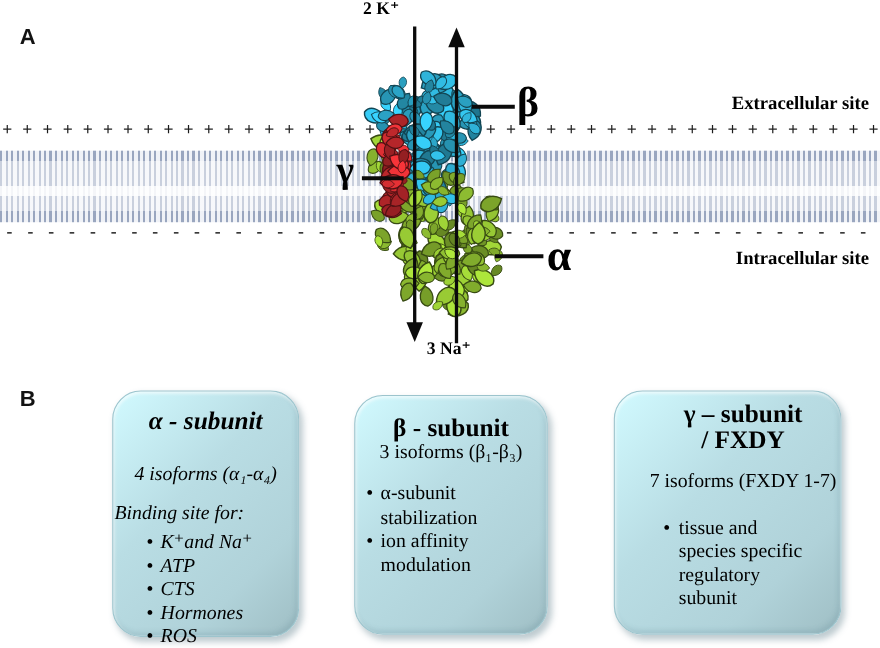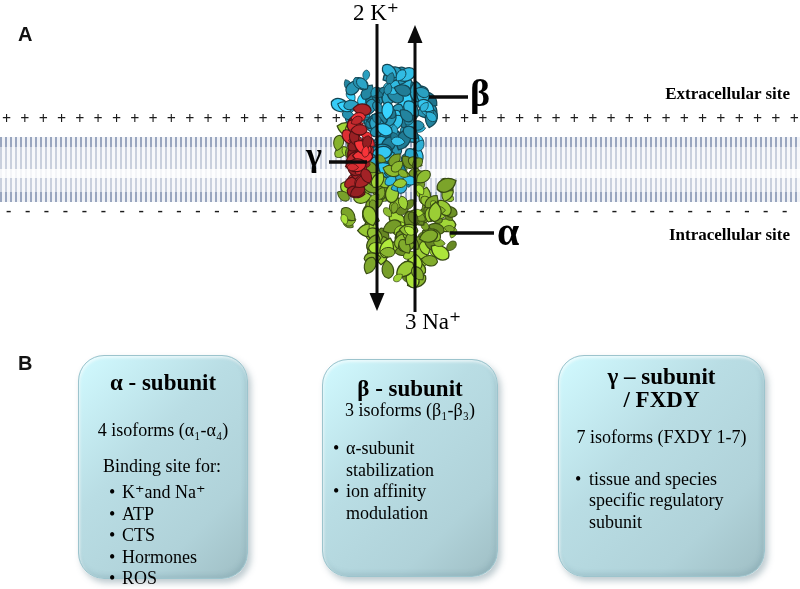--- a/index.html
+++ b/index.html
@@ -1,21 +1,21 @@
 <!DOCTYPE html>
 <html><head>
 <meta charset="utf-8">
 <style>
   html,body{margin:0;padding:0;background:#fff;}
   .stage{position:relative;width:800px;height:589px;background:#ffffff;overflow:hidden;
          font-family:"Liberation Serif","DejaVu Serif",serif;color:#000;}
   .abs{position:absolute;}
   .panel-label{font-family:"Liberation Sans","DejaVu Sans",sans-serif;font-weight:bold;
                font-size:20px;color:#121212;line-height:1;}
-  .ion-label{font-weight:normal;font-size:23px;text-align:center;line-height:1;white-space:nowrap;}
+  .ion-label{font-weight:bold;font-size:16px;line-height:1;white-space:nowrap;}
   .side-label{font-weight:bold;font-size:17px;line-height:1;white-space:nowrap;}
   .charge-row{font-weight:bold;font-size:16px;color:#1c1c1c;white-space:nowrap;overflow:hidden;line-height:1;}
   .plus-row{left:2px;top:111px;width:798px;letter-spacing:9.2px;}
   .minus-row{left:6px;top:203px;width:794px;letter-spacing:13.6px;}
   .membrane{left:0;top:137px;width:800px;height:65px;
     background:
       linear-gradient(180deg,
         rgba(255,255,255,0.10) 0%,  rgba(255,255,255,0.10) 15%,
         rgba(255,255,255,0.52) 15%, rgba(255,255,255,0.52) 50%,
         rgba(255,255,255,0.90) 50%, rgba(255,255,255,0.90) 63%,
@@ -26,32 +26,32 @@
   .greek.beta{left:470px;top:74px;font-size:38px;}
   .greek.gamma{left:306px;top:138px;font-size:34px;}
   .greek.alpha{left:497px;top:212px;font-size:40px;}
   svg.protein{left:0;top:0;}
 
   .infobox{position:absolute;border-radius:26px;border:1px solid #9cc4cd;
     box-shadow:3px 4px 6px rgba(110,140,150,0.45),
                inset 1px 2px 3px rgba(255,255,255,0.65),
                inset -2px -3px 5px rgba(90,130,145,0.22);
     font-size:18px;text-align:center;box-sizing:border-box;}
-  .box1{left:78px;top:355px;width:170px;height:224px;}
+  .box1{left:102px;top:355px;width:170px;height:224px;font-style:italic;}
   .box2{left:322px;top:359px;width:176px;height:218px;}
   .box3{left:558px;top:355px;width:207px;height:222px;}
   .btitle{font-weight:bold;font-size:23px;line-height:1.0;}
   .box1 .btitle{margin-top:15px;}
   .box2 .btitle{margin-top:17px;}
   .box3 .btitle{margin-top:9px;line-height:1.02;}
   .iso{font-size:18px;}
   .box1 .iso{margin-top:26px;}
   .box2 .iso{}
   .box3 .iso{margin-top:15px;}
-  .intro{text-align:left;padding-left:24px;margin-top:15px;font-size:18px;}
+  .intro{text-align:left;padding-left:1px;margin-top:15px;font-size:18px;}
   .bullets{text-align:left;font-size:18px;line-height:21.5px;}
   .box1 .bullets{margin-top:5px;padding-left:30px;}
   .box2 .bullets{margin-top:17px;padding-left:10px;padding-right:18px;}
   .box3 .bullets{margin-top:21px;padding-left:16px;padding-right:34px;}
   .brow{display:flex;align-items:flex-start;}
   .bdot{width:13px;flex:0 0 13px;}
   .box3 .bdot{flex:0 0 14px;width:14px;}
   .btext{flex:1;}
 </style>
 </head>
@@ -486,21 +486,21 @@
         <span class="bdot">•</span>
         <span class="btext">α-subunit stabilization</span>
         </div>
       <div class="brow">
         <span class="bdot">•</span>
         <span class="btext">ion affinity modulation</span>
         </div>
     </div>
   </div>
 
-  <div class="infobox box3" style="background: linear-gradient(135deg, rgb(209, 250, 255) 0%, rgb(185, 221, 228) 40%, rgb(176, 210, 217) 75%, rgb(159, 190, 196) 100%);">
+  <div class="infobox box3" style="background: linear-gradient(135deg, rgb(209, 250, 255) 0%, rgb(185, 221, 228) 40%, rgb(176, 210, 217) 75%, rgb(159, 190, 196) 100%); padding-left: 28px;">
     <div class="btitle">
       <div>γ – subunit</div>
       <div>/ FXDY</div>
     </div>
     <div class="iso">7 isoforms (FXDY 1-7)</div>
     <div class="bullets">
       <div class="brow">
         <span class="bdot">•</span>
         <span class="btext">tissue and species specific regulatory subunit</span>
         </div>

